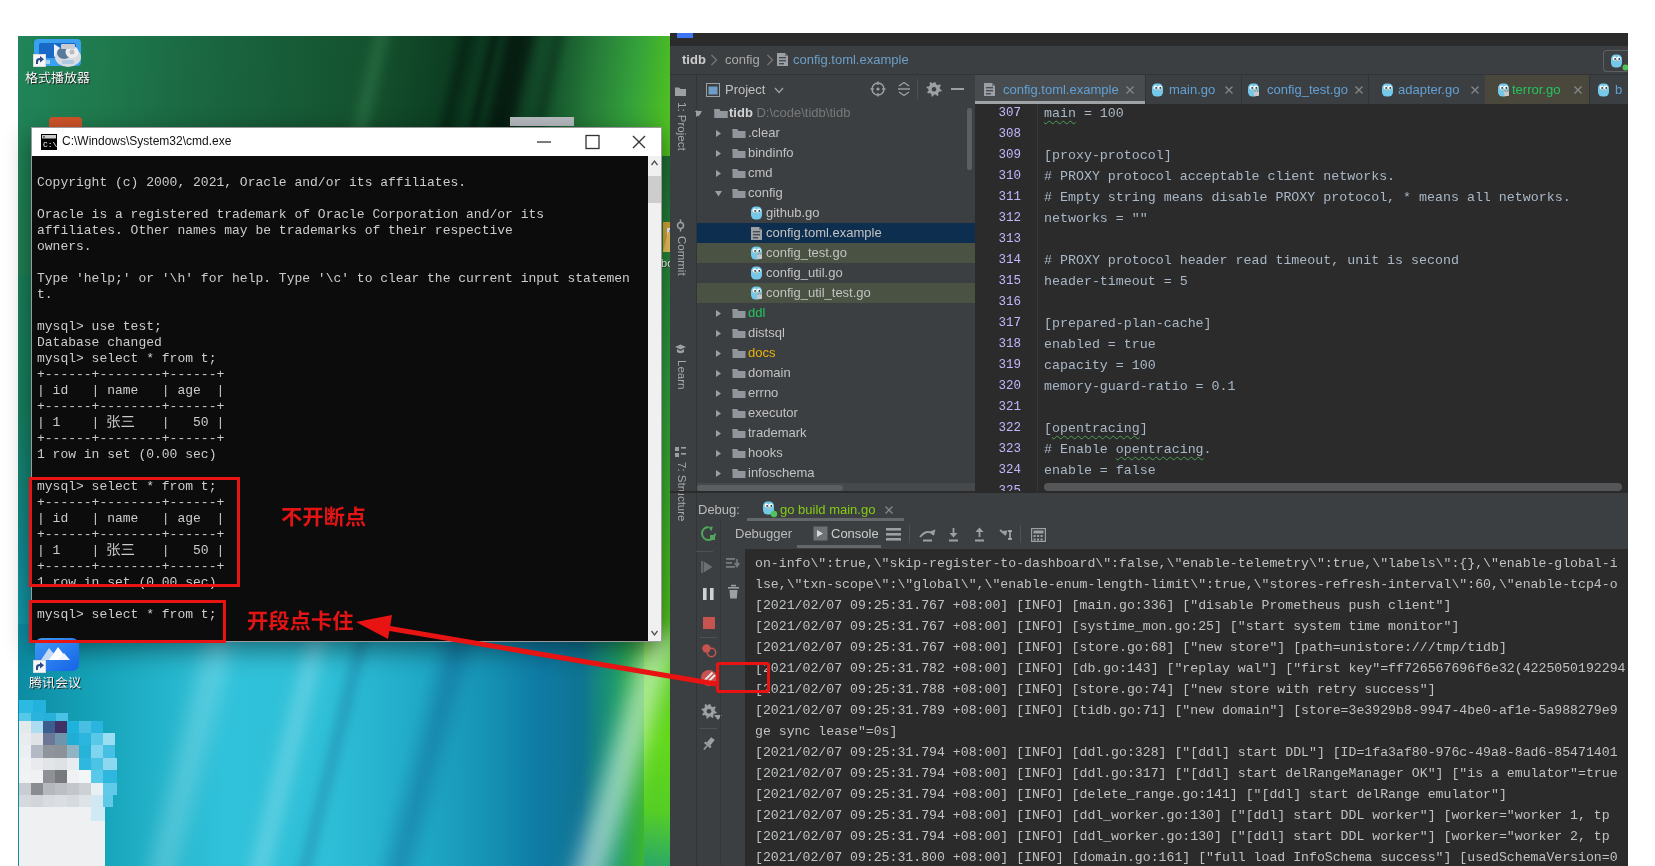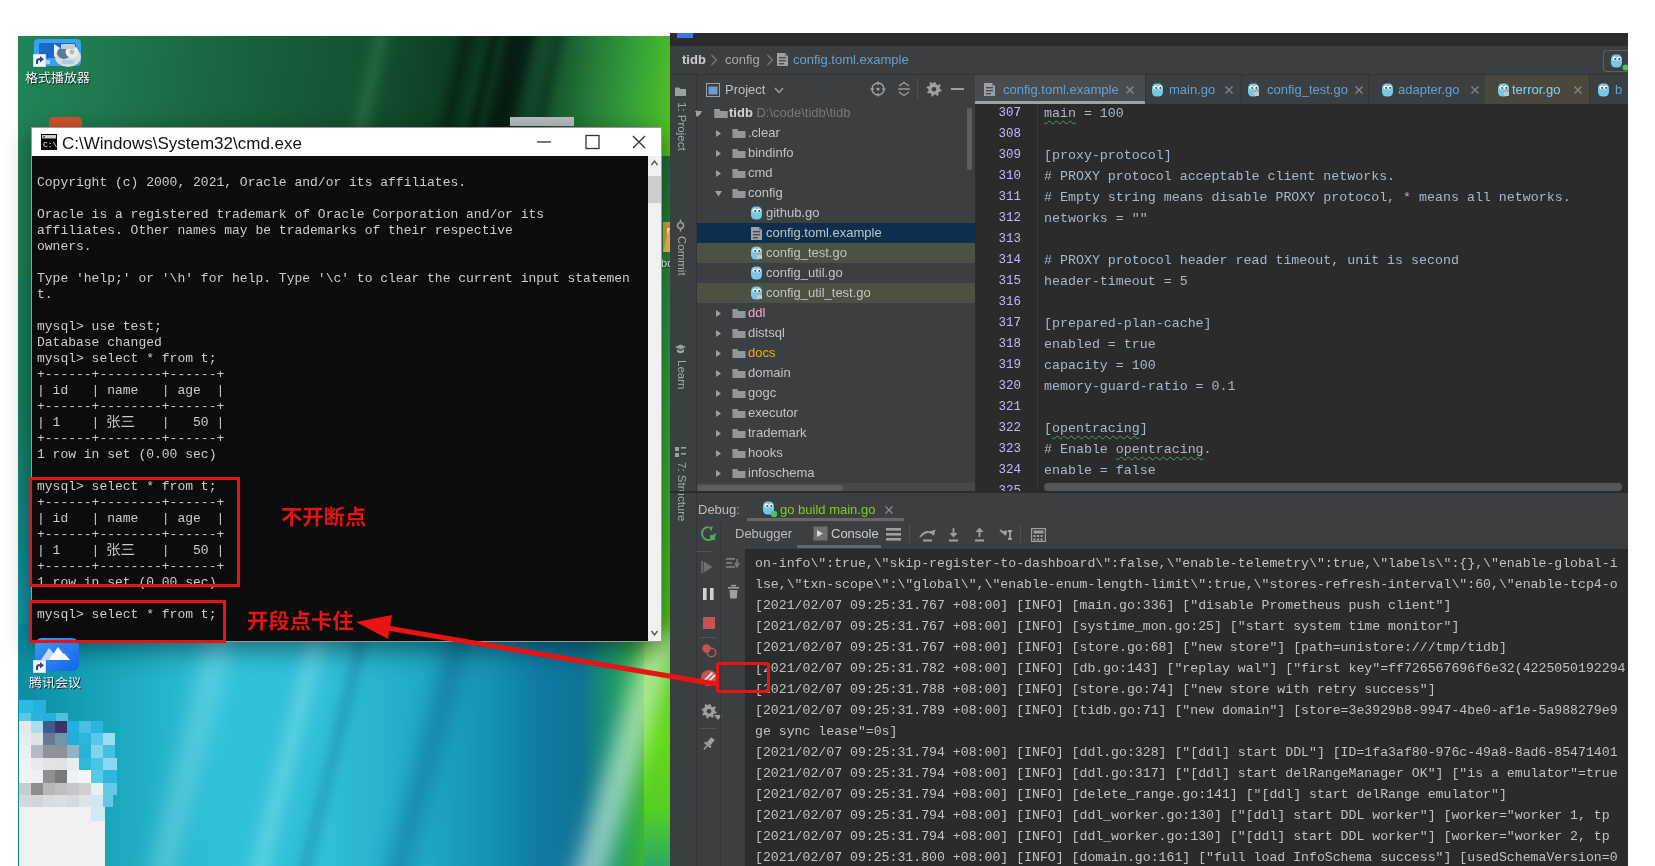--- a/index.html
+++ b/index.html
@@ -68,21 +68,21 @@
   </svg>
 <div class="abs" style="left:655px;top:257px;width:42px;color:#fff;font-size:11px;text-shadow:1px 1px 1px #333">..boo..</div>
 <div class="abs" style="left:31px;top:127px;width:631px;height:515px;background:#0c0c0c;border:1px solid #9a9a9a;box-shadow:0 8px 24px rgba(0,0,0,.45)">
     <div class="abs" style="left:0;top:0;width:629px;height:28px;background:#fff">
       <svg width="16" height="16" style="position:absolute;left:9px;top:6px">
         <rect width="16" height="16" fill="#000"></rect>
         <rect x="1" y="1" width="14" height="3.5" fill="#cdcdcd"></rect>
         <circle cx="3" cy="2.8" r="0.9" fill="#333"></circle>
         <text x="2" y="12.5" font-size="8" fill="#fff" font-family="Liberation Mono">C:\</text>
       </svg>
-      <div class="abs" style="left:30px;top:6px;font-size:17px;color:#111">C:\Windows\System32\cmd.exe</div>
+      <div class="abs" style="left:30px;top:6px;font-size:12px;color:#111">C:\Windows\System32\cmd.exe</div>
       <svg width="120" height="28" style="position:absolute;left:500px;top:0">
         <line x1="5" y1="14" x2="19" y2="14" stroke="#333" stroke-width="1.3"></line>
         <rect x="54" y="7.5" width="13" height="13" fill="none" stroke="#333" stroke-width="1.3"></rect>
         <path d="M101 8 L113 20 M113 8 L101 20" stroke="#333" stroke-width="1.4"></path>
       </svg>
     </div>
     <pre class="abs" style="left:5px;top:47px;font-size:13px;line-height:16px;color:#cccccc">Copyright (c) 2000, 2021, Oracle and/or its affiliates.
 
 Oracle is a registered trademark of Oracle Corporation and/or its
 affiliates. Other names may be trademarks of their respective
@@ -400,21 +400,21 @@
       <path d="M8.2 9 L8.2 7.5 Q9.5 6.2 10.8 7.5 L10.8 9" stroke="#999" stroke-width="1" fill="none"></path>
     </svg>
     <div class="abs" style="left:96px;top:252px;color:#c2c2c2">config_util_test.go</div>
     <svg width="9" height="9" style="position:absolute;left:44px;top:276px">
       <path d="M2 1 L7 4.5 L2 8" fill="#9da0a2"></path>
     </svg>
     <svg width="14" height="12" style="position:absolute;left:62px;top:274px">
       <path d="M0.5 2.5 L5 2.5 L6.5 4 L13.5 4 L13.5 11 L0.5 11 Z" fill="#90969c"></path>
       <rect x="0.5" y="2" width="5" height="2" fill="#90969c"></rect>
     </svg>
-    <div class="abs" style="left:78px;top:272px;color:#f9a8d4">ddl</div>
+    <div class="abs" style="left:78px;top:272px;color:#22c55e">ddl</div>
     <svg width="9" height="9" style="position:absolute;left:44px;top:296px">
       <path d="M2 1 L7 4.5 L2 8" fill="#9da0a2"></path>
     </svg>
     <svg width="14" height="12" style="position:absolute;left:62px;top:294px">
       <path d="M0.5 2.5 L5 2.5 L6.5 4 L13.5 4 L13.5 11 L0.5 11 Z" fill="#90969c"></path>
       <rect x="0.5" y="2" width="5" height="2" fill="#90969c"></rect>
     </svg>
     <div class="abs" style="left:78px;top:292px;color:#c2c2c2">distsql</div>
     <svg width="9" height="9" style="position:absolute;left:44px;top:316px">
       <path d="M2 1 L7 4.5 L2 8" fill="#9da0a2"></path>
@@ -432,21 +432,21 @@
       <rect x="0.5" y="2" width="5" height="2" fill="#90969c"></rect>
     </svg>
     <div class="abs" style="left:78px;top:332px;color:#c2c2c2">domain</div>
     <svg width="9" height="9" style="position:absolute;left:44px;top:356px">
       <path d="M2 1 L7 4.5 L2 8" fill="#9da0a2"></path>
     </svg>
     <svg width="14" height="12" style="position:absolute;left:62px;top:354px">
       <path d="M0.5 2.5 L5 2.5 L6.5 4 L13.5 4 L13.5 11 L0.5 11 Z" fill="#90969c"></path>
       <rect x="0.5" y="2" width="5" height="2" fill="#90969c"></rect>
     </svg>
-    <div class="abs" style="left:78px;top:352px;color:#c2c2c2">gogc</div>
+    <div class="abs" style="left:78px;top:352px;color:#c2c2c2">errno</div>
     <svg width="9" height="9" style="position:absolute;left:44px;top:376px">
       <path d="M2 1 L7 4.5 L2 8" fill="#9da0a2"></path>
     </svg>
     <svg width="14" height="12" style="position:absolute;left:62px;top:374px">
       <path d="M0.5 2.5 L5 2.5 L6.5 4 L13.5 4 L13.5 11 L0.5 11 Z" fill="#90969c"></path>
       <rect x="0.5" y="2" width="5" height="2" fill="#90969c"></rect>
     </svg>
     <div class="abs" style="left:78px;top:372px;color:#c2c2c2">executor</div>
     <svg width="9" height="9" style="position:absolute;left:44px;top:396px">
       <path d="M2 1 L7 4.5 L2 8" fill="#9da0a2"></path>
@@ -540,21 +540,21 @@
     <svg width="13" height="14" style="position:absolute;left:827px;top:50px">
       <rect x="1" y="0.5" width="11" height="13" rx="4.5" fill="#74c8ea"></rect>
       <circle cx="4.6" cy="4.6" r="2" fill="#fff"></circle>
       <circle cx="8.8" cy="4.6" r="2" fill="#fff"></circle>
       <circle cx="5.1" cy="4.9" r="0.9" fill="#222"></circle>
       <circle cx="9.3" cy="4.9" r="0.9" fill="#222"></circle>
       <ellipse cx="6.7" cy="7" rx="1.2" ry="0.8" fill="#d8b88a"></ellipse>
       <rect x="7" y="8.5" width="5" height="4.5" rx="0.8" fill="#c8c8c8"></rect>
       <path d="M8.2 9 L8.2 7.5 Q9.5 6.2 10.8 7.5 L10.8 9" stroke="#999" stroke-width="1" fill="none"></path>
     </svg>
-    <div class="abs" style="left:842px;top:49px;color:#7dd3fc">terror.go</div>
+    <div class="abs" style="left:842px;top:49px;color:#22c55e">terror.go</div>
     <svg width="10" height="10" style="position:absolute;left:903px;top:52px">
       <path d="M1.5 1.5 L8.5 8.5 M8.5 1.5 L1.5 8.5" stroke="#84888b" stroke-width="1.3"></path>
     </svg>
     <svg width="13" height="14" style="position:absolute;left:927px;top:50px">
       <rect x="1" y="0.5" width="11" height="13" rx="4.5" fill="#74c8ea"></rect>
       <circle cx="4.6" cy="4.6" r="2" fill="#fff"></circle>
       <circle cx="8.8" cy="4.6" r="2" fill="#fff"></circle>
       <circle cx="5.1" cy="4.9" r="0.9" fill="#222"></circle>
       <circle cx="9.3" cy="4.9" r="0.9" fill="#222"></circle>
       <ellipse cx="6.7" cy="7" rx="1.2" ry="0.8" fill="#d8b88a"></ellipse>

